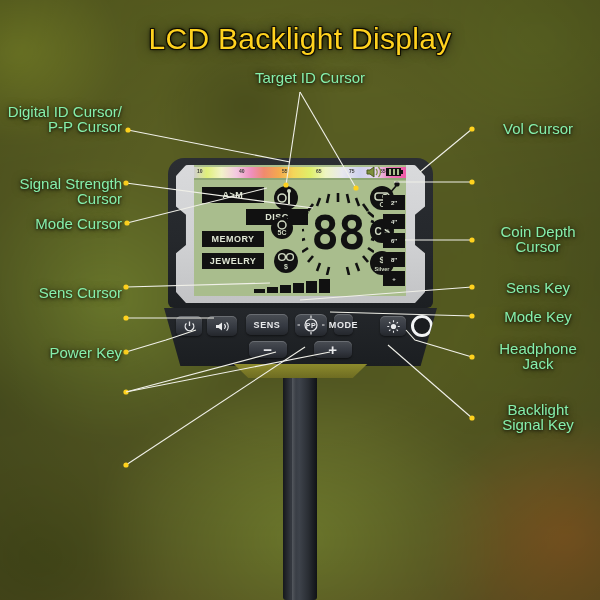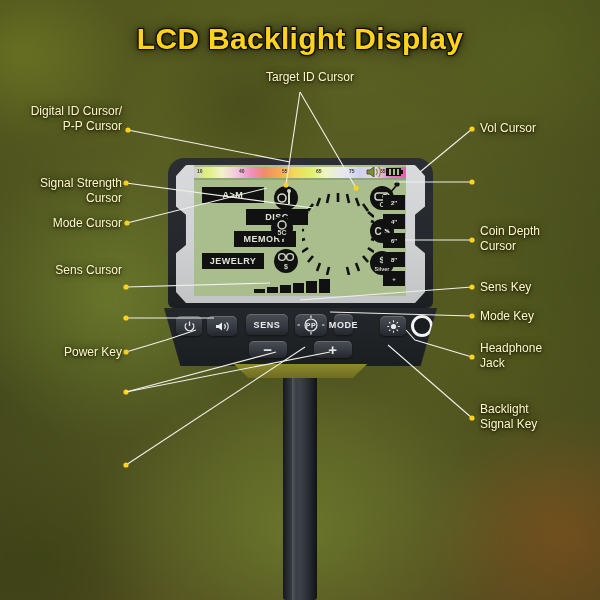--- a/index.html
+++ b/index.html
@@ -23,21 +23,21 @@
       radial-gradient(120px 110px at 250px 120px, rgba(70,74,26,.8), rgba(0,0,0,0) 70%),
       linear-gradient(170deg,#5d6321 0%,#585d22 28%,#4e5420 55%,#585a24 78%,#6b5c26 100%);
     filter:blur(6px);transform:scale(1.08);
   }
   .bg-dark{position:absolute;inset:0;
     background:radial-gradient(circle at 50% 42%, rgba(0,0,0,0) 38%, rgba(0,0,0,.22) 100%);}
 
   
   .title{
     position:absolute;left:0;top:22px;width:600px;text-align:center;
-    font-size:30px;font-weight:bold;letter-spacing:.3px;
+    font-size:30px;font-weight:normal;letter-spacing:.3px;
     color:#FFD21E;
     text-shadow:0 0 2px #000,0 0 4px #000,1px 1px 0 #1c1a06,-1px -1px 0 #1c1a06,
                 1px -1px 0 #1c1a06,-1px 1px 0 #1c1a06, 0 0 14px rgba(0,0,0,.8);
   }
 
   
   .shaft{position:absolute;left:283px;top:372px;width:34px;height:228px;
     background:linear-gradient(90deg,#16181c 0%,#32363d 22%,#3e434b 48%,#2a2e34 74%,#101216 100%);
     border-radius:3px;}
   .shaft-hi{position:absolute;left:292px;top:372px;width:4px;height:228px;
@@ -89,21 +89,21 @@
       #cfcfcf 0%,#dff07a 6%,#f2f2c8 13%,#f3c9e0 20%,#ef8fbe 27%,
       #f08a6e 33%,#f5a94e 40%,#f3d75a 47%,#dff06a 55%,#eef5c2 62%,
       #e8e8ee 70%,#cfd2ee 78%,#e7d6ef 86%,#ef74b6 93%,#ee5aa8 100%);}
   .scale-ticks{position:absolute;left:0;top:2px;width:212px;height:11px;}
   .tk{position:absolute;top:1px;font-size:5px;color:#3a3a3a;font-weight:bold;}
   .scale-base{position:absolute;left:0;top:13px;width:212px;height:2px;background:#8fa776;}
 
   .modebox{position:absolute;left:8px;background:#111;color:#dfe6d4;
     font-size:9px;font-weight:bold;letter-spacing:.5px;
     display:flex;align-items:center;justify-content:center;width:62px;height:16px;}
-  .mb1{top:22px;} .mb2{top:44px;margin-left:44px;} .mb3{top:66px;margin-left:32px;} .mb4{top:88px;}
+  .mb1{top:22px;} .mb2{top:44px;margin-left:44px;} .mb3{top:66px;} .mb4{top:88px;}
 
   .ticon{position:absolute;border-radius:50%;background:#111;color:#cfd8c2;
     display:flex;align-items:center;justify-content:center;
     font-size:7px;font-weight:bold;text-align:center;line-height:1;}
   .ti-a{left:80px;top:21px;width:24px;height:24px;}
   .ti-b{left:77px;top:52px;width:22px;height:22px;}
   .ti-c{left:80px;top:84px;width:24px;height:24px;}
   .ti-d{left:176px;top:21px;width:24px;height:24px;}
   .ti-e{left:176px;top:54px;width:24px;height:24px;}
   .ti-f{left:176px;top:86px;width:24px;height:24px;}
@@ -124,23 +124,23 @@
   .battery{position:absolute;left:192px;top:2px;width:18px;height:10px;}
   .batt-body{position:absolute;left:0;top:1px;width:15px;height:8px;border:1px solid #111;box-sizing:border-box;
     background:repeating-linear-gradient(90deg,#111 0 2px,#a9bd8d 2px 4px);}
   .batt-cap{position:absolute;left:15px;top:3px;width:2px;height:4px;background:#111;}
   .spk{position:absolute;left:172px;top:1px;width:16px;height:12px;color:#6f7f33;font-size:11px;line-height:1;}
 
   .sigbar{position:absolute;left:60px;top:114px;width:90px;height:14px;display:flex;align-items:flex-end;gap:2px;}
   .sb{background:#111;width:11px;}
 
   
-  .lbl{position:absolute;color:#fef9c3;font-size:12px;line-height:15px;
+  .lbl{position:absolute;color:#86efac;font-size:15px;line-height:15px;
     text-shadow:0 1px 3px rgba(0,0,0,.85),0 0 8px rgba(0,0,0,.6);white-space:pre;}
-  .lbl.r{text-align:left;}
+  .lbl.r{text-align:center;}
   .lbl.l{text-align:right;}
   .lbl.c{text-align:center;}
   svg.lines{position:absolute;left:0;top:0;width:600px;height:600px;pointer-events:none;}
   .lline{stroke:#f0f0e8;stroke-width:1.1;fill:none;}
   .ldot{fill:#FFD21E;}
 </style>
 </head>
 <body>
 
 <div id="stage">
@@ -237,20 +237,21 @@
             <line x1="66" y1="21" x2="72" y2="26"></line>
             <line x1="69" y1="30" x2="76" y2="33"></line>
             <line x1="70" y1="39" x2="77" y2="40"></line>
             <line x1="69" y1="48" x2="76" y2="50"></line>
             <line x1="66" y1="57" x2="72" y2="61"></line>
             <line x1="61" y1="65" x2="66" y2="71"></line>
             <line x1="54" y1="72" x2="57" y2="80"></line>
             <line x1="45" y1="76" x2="47" y2="84"></line>
           </g>
         </svg>
+        <div class="bigdigits">88</div>
       </div>
 
       <div class="spk">
         <svg width="16" height="12" viewBox="0 0 16 12">
             <path d="M1 4h3l4-3v10l-4-3H1z" fill="#7d8f3c" stroke="#4d5a22" stroke-width="1"></path>
             <path d="M10 3c1.6 1.6 1.6 4.4 0 6" stroke="#7d8f3c" stroke-width="1.2" fill="none"></path>
             <path d="M12.5 1c2.6 2.6 2.6 7.4 0 10" stroke="#7d8f3c" stroke-width="1.2" fill="none"></path>
           </svg>
       </div>
       <div class="battery">
@@ -386,21 +387,21 @@
     <circle class="ldot" cx="472" cy="418" r="2.6"></circle>
   </svg>
 
   <div class="lbl c" style="left:230px;top:70px;width:160px">Target ID Cursor</div>
 
   <div class="lbl l" style="left:6px;top:104px;width:116px">Digital ID Cursor/
 P-P Cursor</div>
   <div class="lbl l" style="left:6px;top:176px;width:116px">Signal Strength
 Cursor</div>
   <div class="lbl l" style="left:6px;top:216px;width:116px">Mode Cursor</div>
-  <div class="lbl l" style="left:6px;top:263px;width:116px">Sens Cursor</div>
+  <div class="lbl l" style="left:6px;top:285px;width:116px">Sens Cursor</div>
   <div class="lbl l" style="left:6px;top:345px;width:116px">Power Key</div>
 
   <div class="lbl r" style="left:480px;top:121px;width:116px">Vol Cursor</div>
   <div class="lbl r" style="left:480px;top:224px;width:116px">Coin Depth
 Cursor</div>
   <div class="lbl r" style="left:480px;top:309px;width:116px">Mode Key</div>
   <div class="lbl r" style="left:480px;top:280px;width:116px">Sens Key</div>
   <div class="lbl r" style="left:480px;top:341px;width:116px">Headphone
 Jack</div>
   <div class="lbl r" style="left:480px;top:402px;width:116px">Backlight

